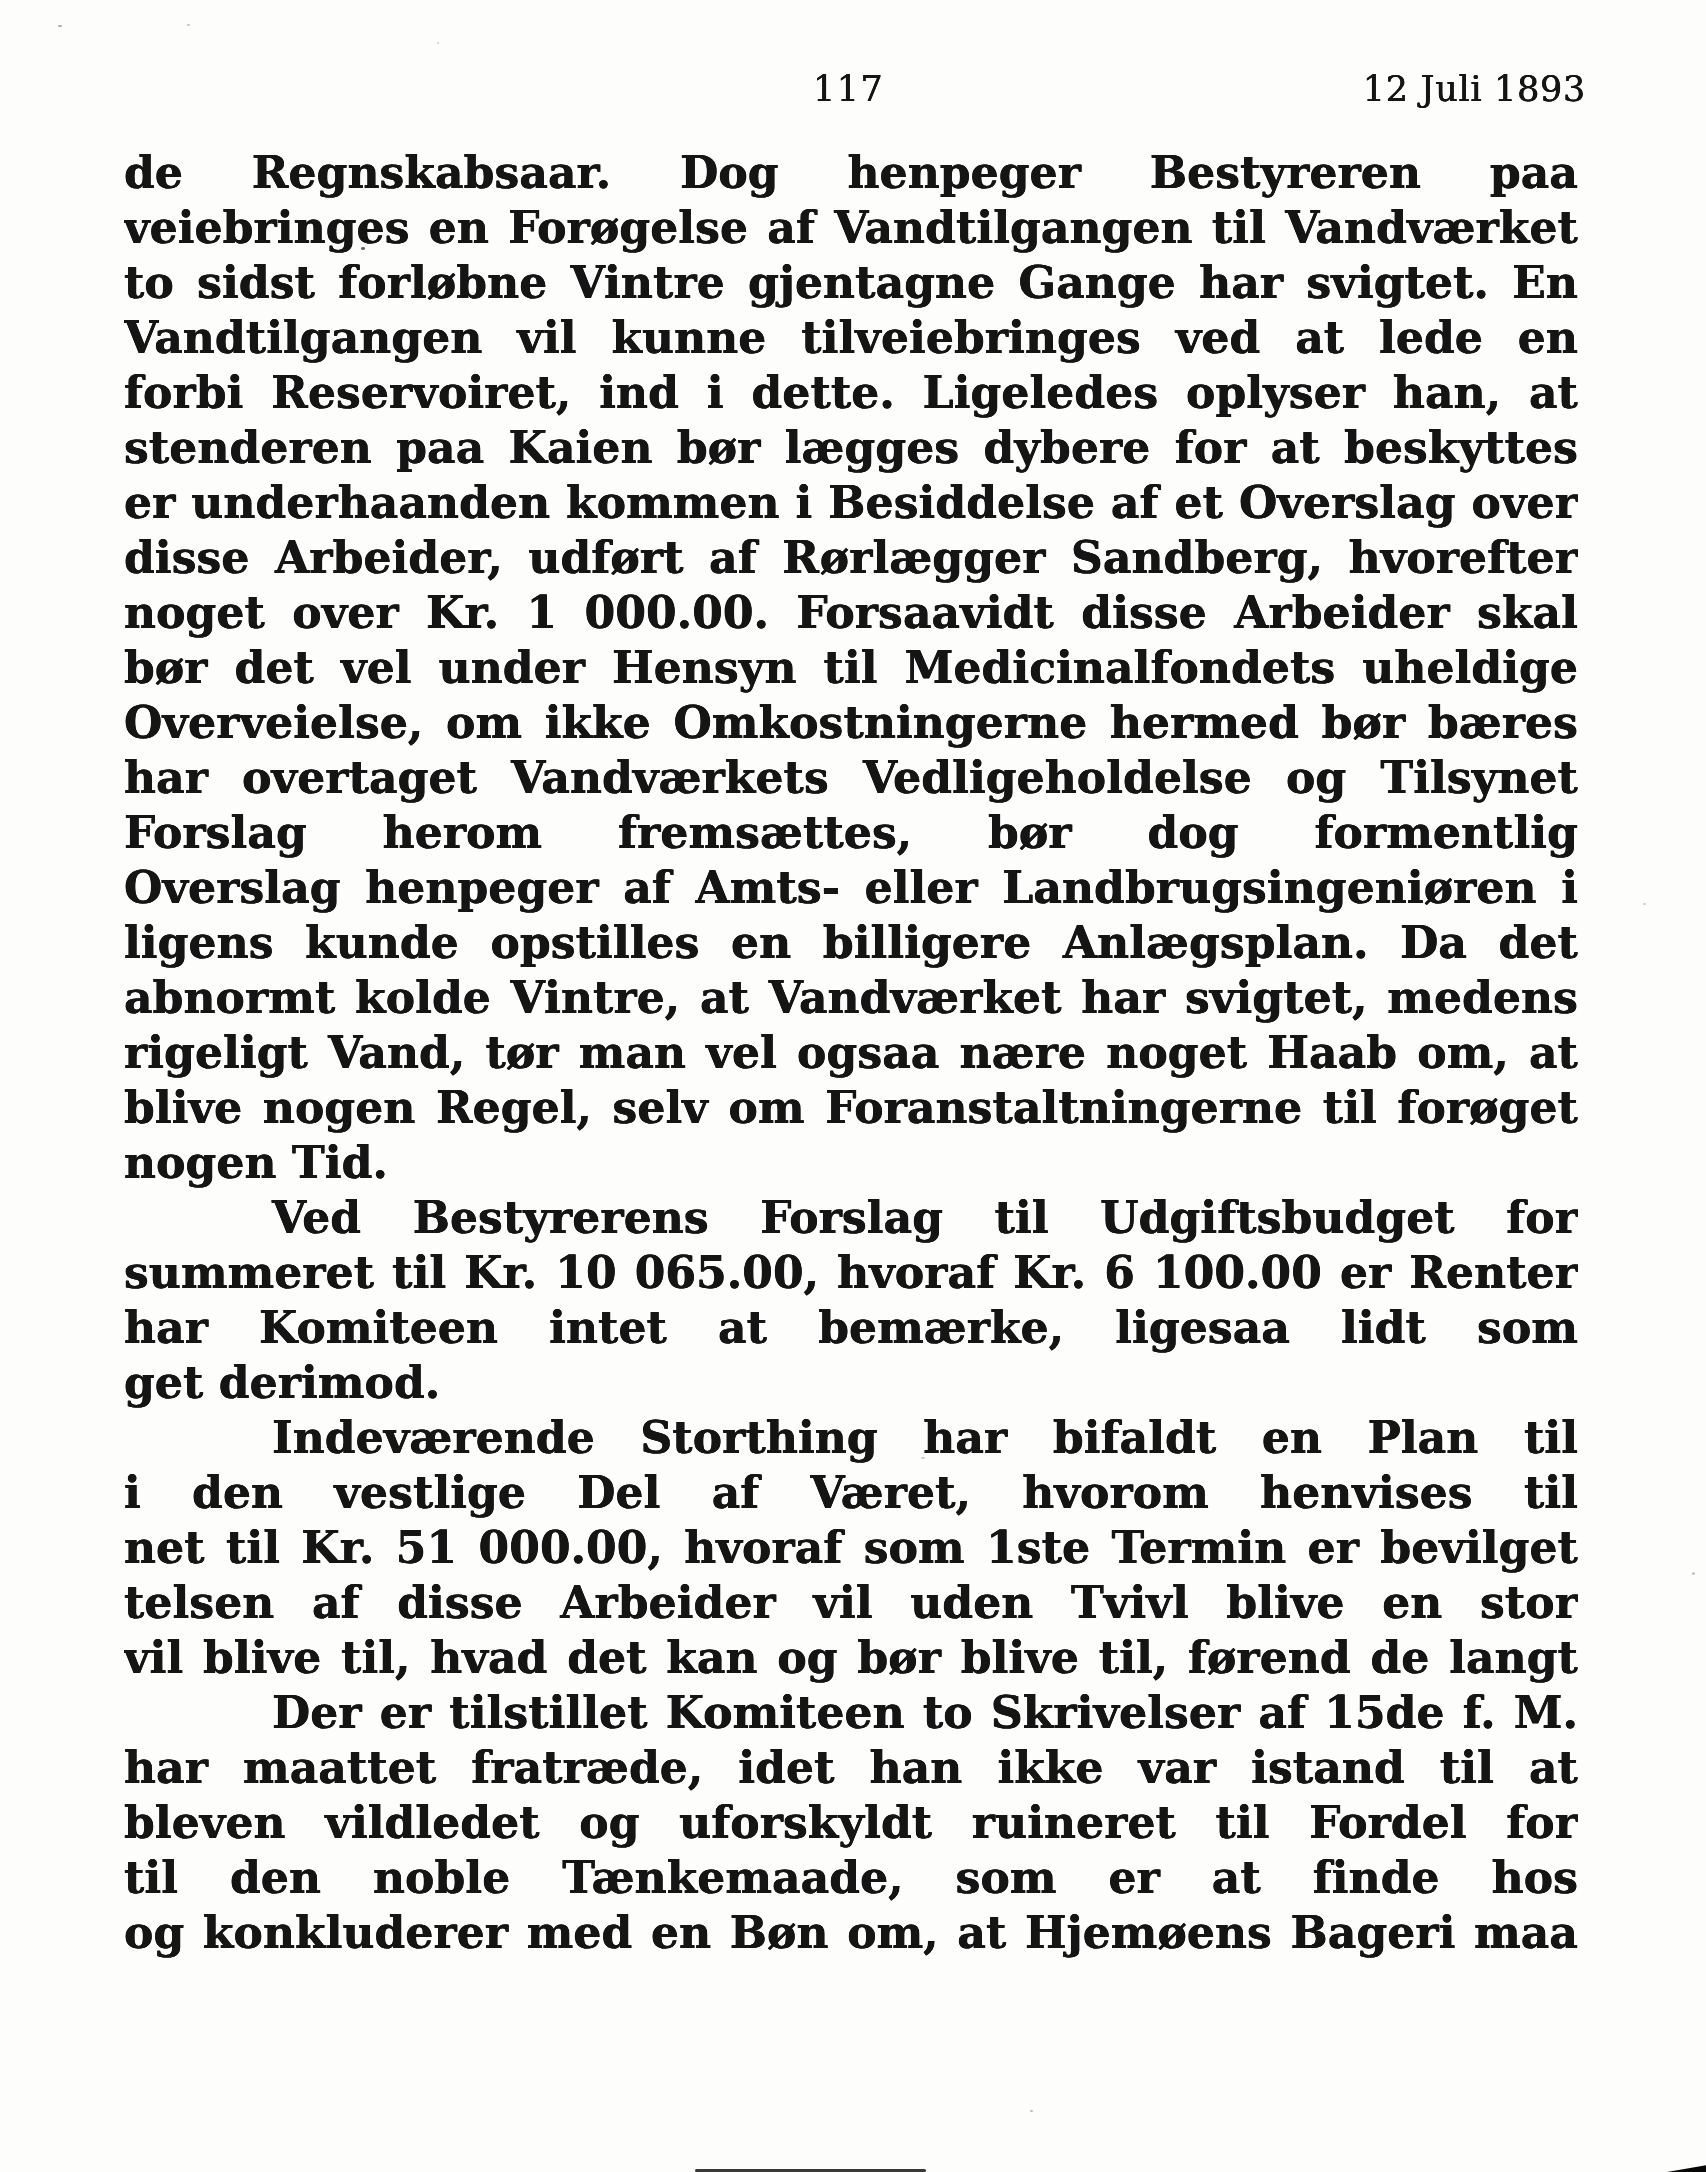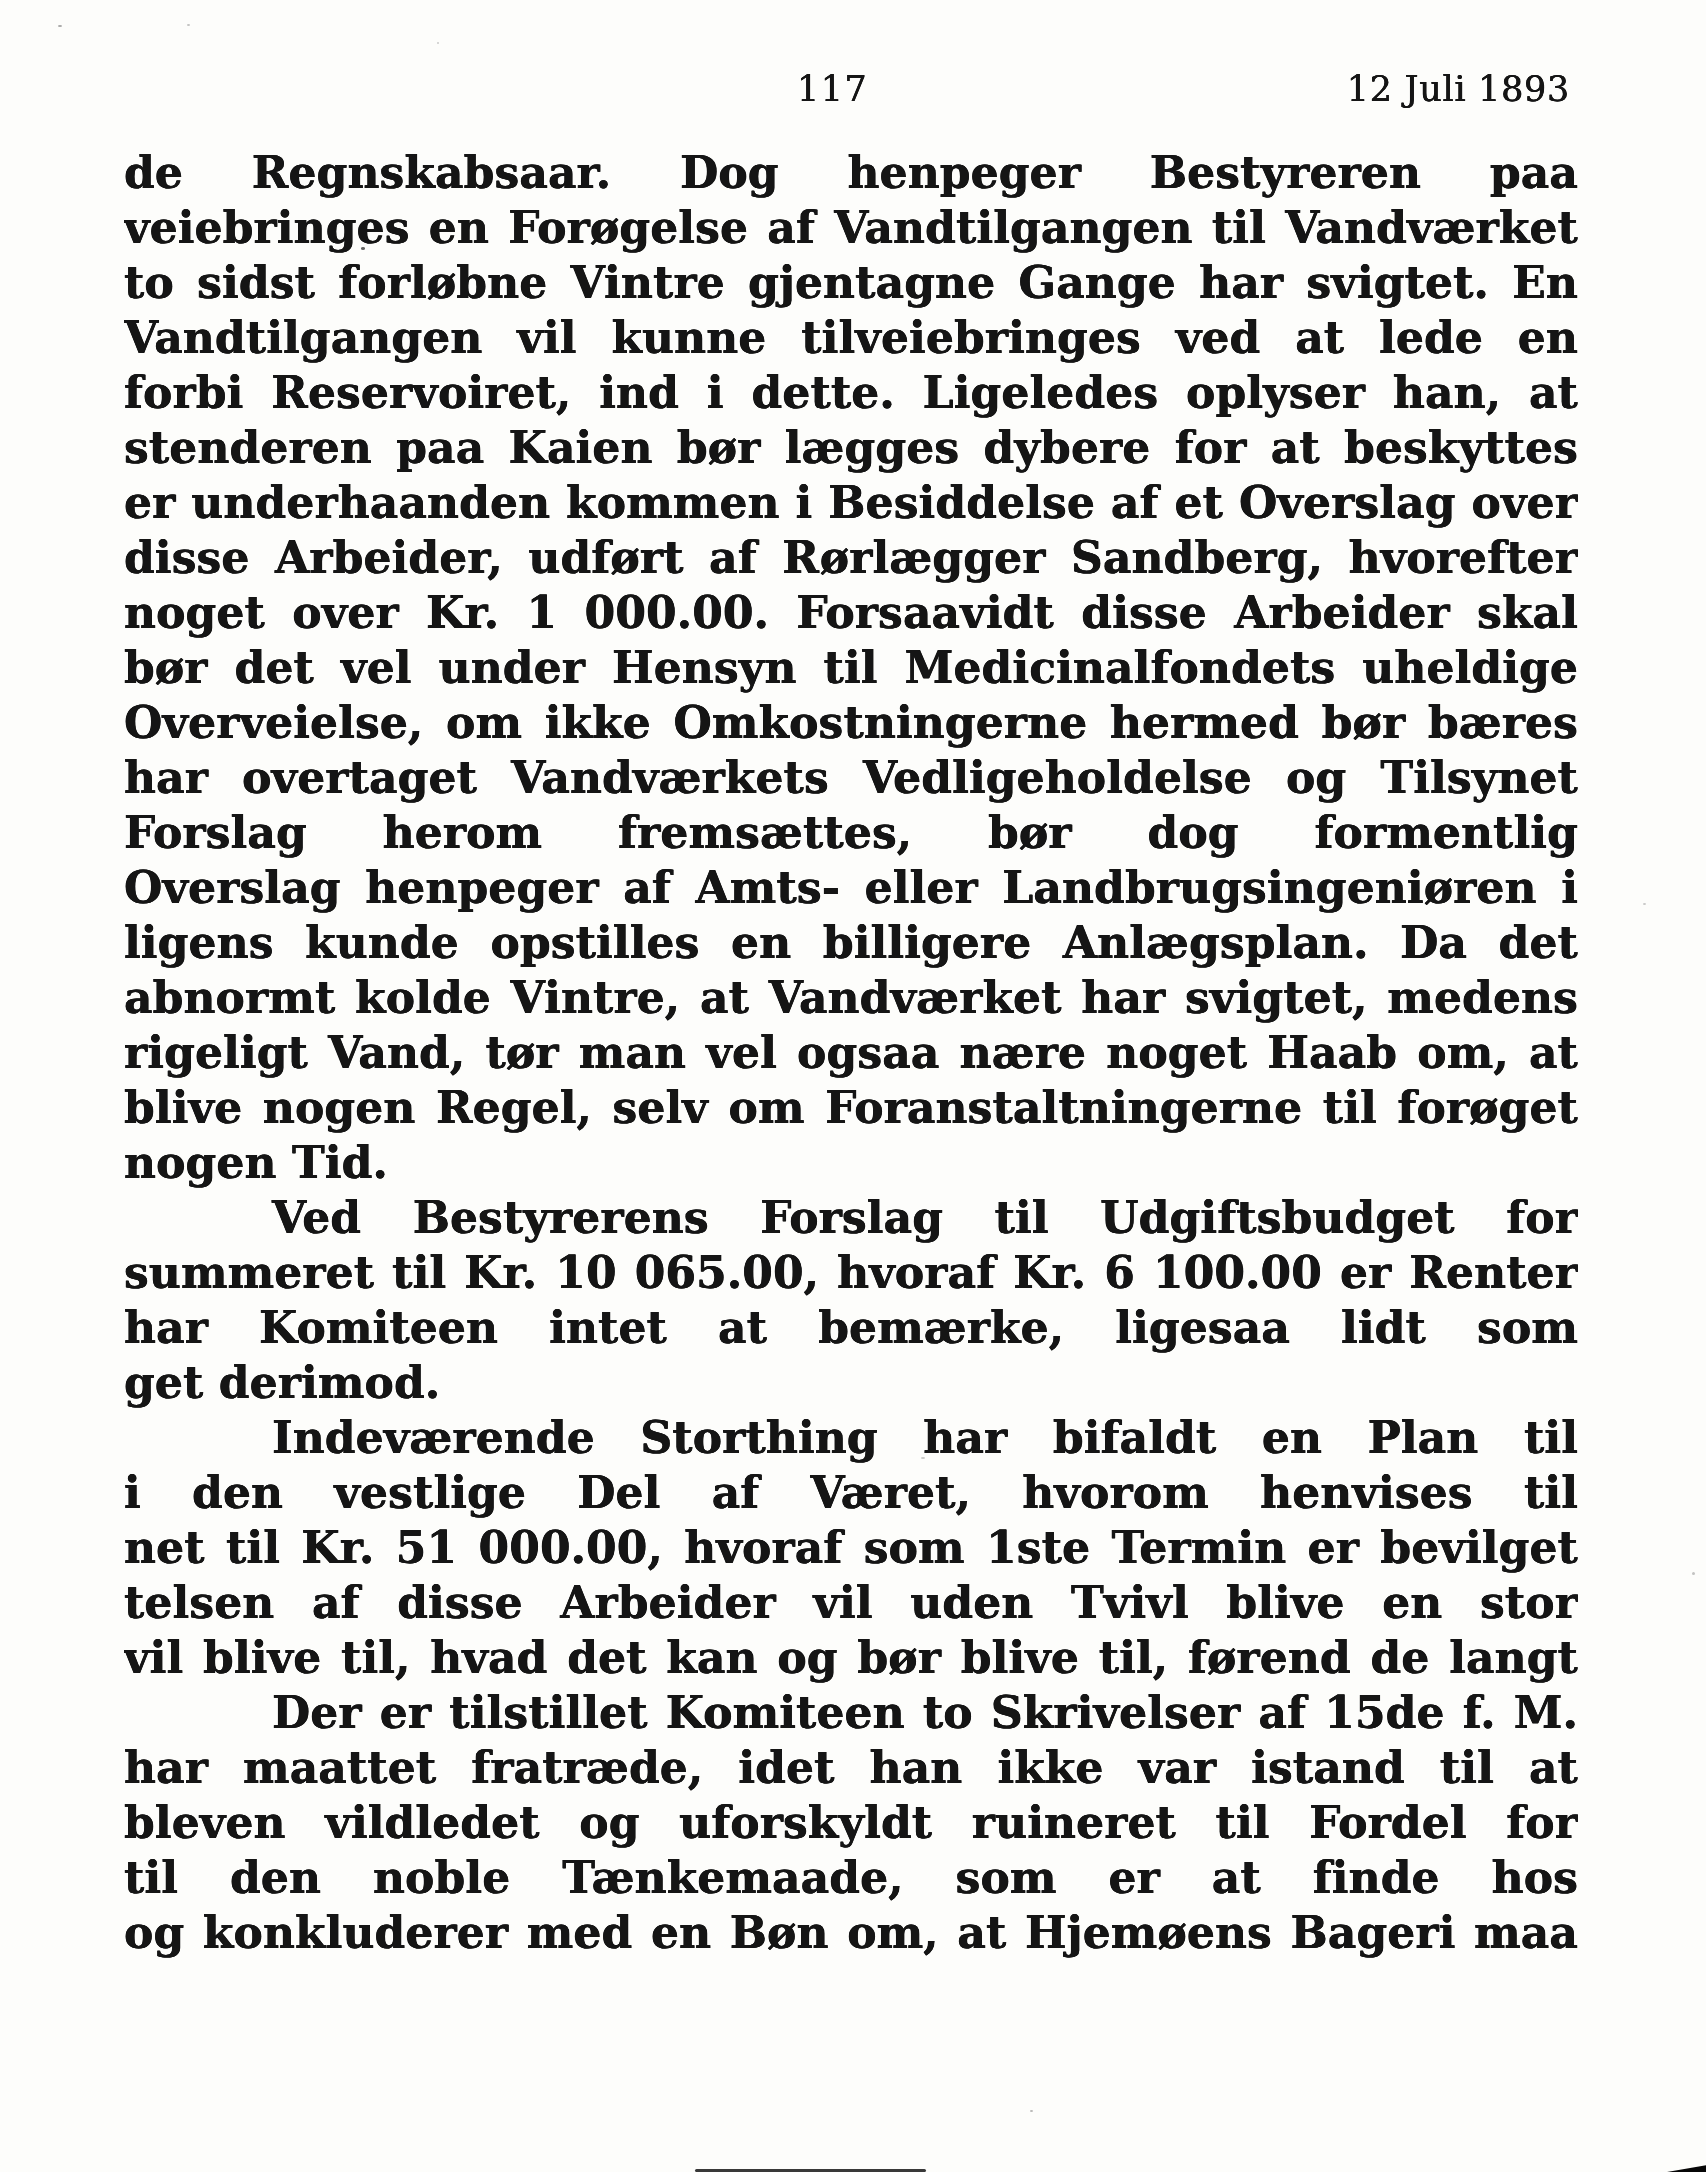--- a/index.html
+++ b/index.html
@@ -6,21 +6,21 @@
   .page{
     position:relative;
     width:1706px;height:2172px;
     margin:0 auto;
     background:#fdfdfb;
     color:#151515;
     font-family:"DejaVu Serif","Liberation Serif",serif;
     overflow:hidden;
   }
   .header{
-    position:absolute;left:116px;top:62px;width:1454px;height:55px;
+    position:absolute;left:132px;top:62px;width:1454px;height:55px;
     font-size:35px;line-height:55px;
   }
   .page-num{
     position:absolute;left:50%;top:0;
     transform:translateX(calc(-50% - 10.4px));
     letter-spacing:1.5px;
     text-shadow:0.3px 0 0 currentColor,-0.3px 0 0 currentColor;
   }
   .page-date{
     position:absolute;right:0;top:0;

